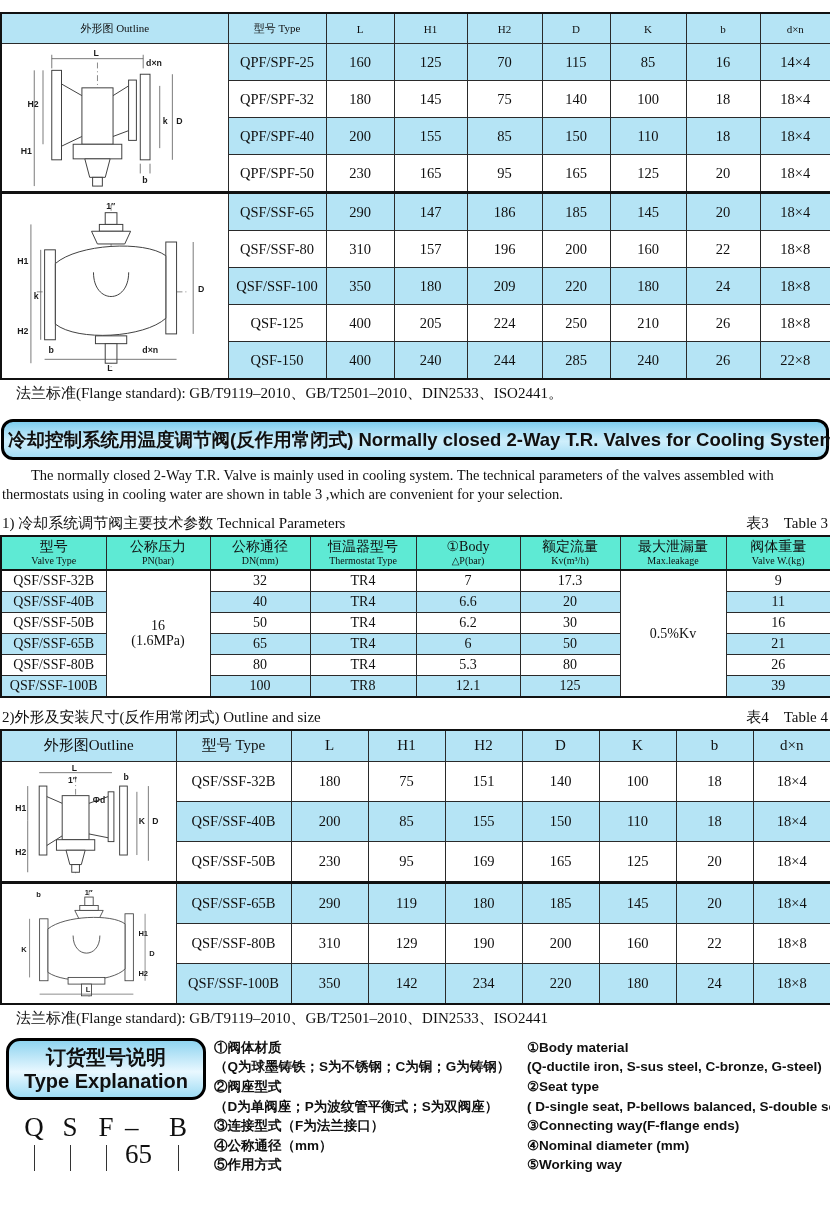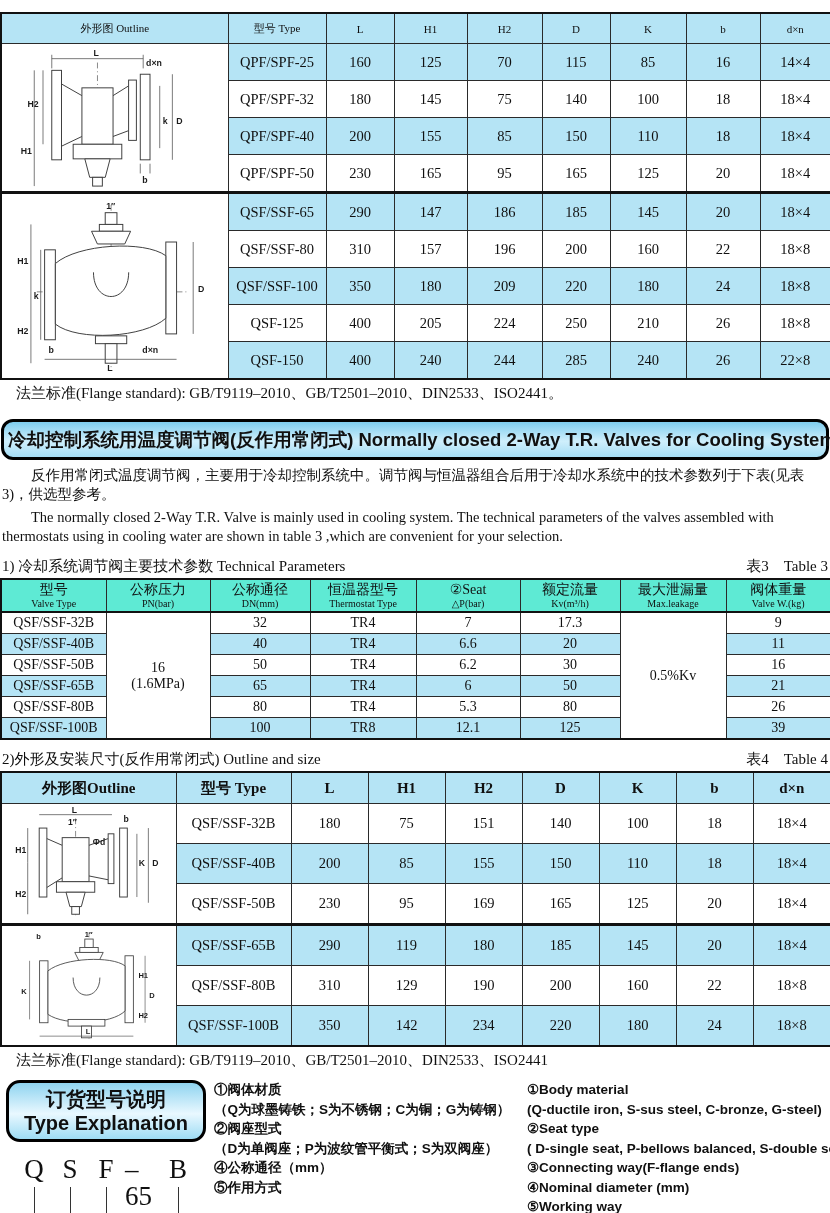--- a/index.html
+++ b/index.html
@@ -22,21 +22,21 @@
   
   .t3{margin-top:2px;border:2px solid #111;}
   .t3 thead th{background:#5eead4;font-weight:normal;padding:2px 0;border-bottom:2px solid #111;}
   .t3 thead .h-zh{font-size:14px;line-height:1.15;}
   .t3 thead .h-en{font-size:10px;line-height:1.15;}
   .t3 tbody td{height:20px;font-size:14px;line-height:1.1;}
   .t3 tbody tr:nth-child(even) td{background:#b5e4f5;}
   .t3 td.merge{background:#fff !important;font-size:14px;}
 
   
-  .t4 thead th{background:#b5e4f5;height:30px;font-size:15px;font-weight:bold;}
+  .t4 thead th{background:#b5e4f5;height:30px;font-size:15px;font-weight:normal;}
   .t4 tbody td{height:39px;font-size:14.5px;}
   .t4 tbody tr:nth-child(even) td{background:#b5e4f5;}
   .t4 tbody tr td.outline-cell{background:#fff !important;vertical-align:middle;padding:2px;}
   .t4 tbody tr.group-start td{border-top:3px solid #111;}
 
   .flange-note{font-size:15px;margin:4px 2px 0 16px;}
 
   
   .banner{margin:16px 1px 6px 1px;border:3px solid #000;border-radius:12px;
           background:linear-gradient(180deg,#7ecdee 0%,#cfeffc 55%,#a5ddf4 100%);
@@ -252,21 +252,20 @@
           <td>26</td>
           <td>22×8</td>
         </tr>
     </tbody>
   </table>
   <div class="flange-note">法兰标准(Flange  standard):  GB/T9119–2010、GB/T2501–2010、DIN2533、ISO2441。</div>
 
   <div class="banner">冷却控制系统用温度调节阀(反作用常闭式) Normally closed 2-Way T.R. Valves for Cooling System</div>
 
   <div class="intro">
-    <p>反作用常闭式温度调节阀，主要用于冷却控制系统中。调节阀与恒温器组合后用于冷却水系统中的技术参数列于下表(见表3)，供选型参考。</p>
     <p>The normally closed 2-Way T.R. Valve is mainly used in cooling system. The technical parameters of the valves assembled with thermostats using in cooling water are shown in table 3 ,which are convenient for your selection.</p>
   </div>
 
   <div class="sect">
     <span>1) 冷却系统调节阀主要技术参数  Technical Parameters</span>
     <span class="ref">表3　Table 3</span>
   </div>
   <table class="dims-table t3">
     <colgroup>
       <col style="width:105px">
@@ -290,21 +289,21 @@
           </th>
         <th>
             <div class="h-zh">公称通径</div>
             <div class="h-en">DN(mm)</div>
           </th>
         <th>
             <div class="h-zh">恒温器型号</div>
             <div class="h-en">Thermostat Type</div>
           </th>
         <th>
-            <div class="h-zh">②Seat</div>
+            <div class="h-zh">①Body</div>
             <div class="h-en">△P(bar)</div>
           </th>
         <th>
             <div class="h-zh">额定流量</div>
             <div class="h-en">Kv(m³/h)</div>
           </th>
         <th>
             <div class="h-zh">最大泄漏量</div>
             <div class="h-en">Max.leakage</div>
           </th>
@@ -549,20 +548,21 @@
             <span class="code-tick"></span>
 
         </div>
       </div>
     </div>
     <div class="expl-col2">
       <div class="expl-line">①阀体材质</div>
       <div class="expl-line">（Q为球墨铸铁；S为不锈钢；C为铜；G为铸钢）</div>
       <div class="expl-line">②阀座型式</div>
       <div class="expl-line">（D为单阀座；P为波纹管平衡式；S为双阀座）</div>
+      <div class="expl-line">③连接型式（F为法兰接口）</div>
       <div class="expl-line">④公称通径（mm）</div>
       <div class="expl-line">⑤作用方式</div>
 
     </div>
     <div class="expl-col3">
       <div class="expl-line">①Body material</div>
       <div class="expl-line">(Q-ductile iron, S-sus steel, C-bronze, G-steel)</div>
       <div class="expl-line">②Seat type</div>
       <div class="expl-line">( D-single seat, P-bellows balanced, S-double seat )</div>
       <div class="expl-line">③Connecting way(F-flange ends)</div>

